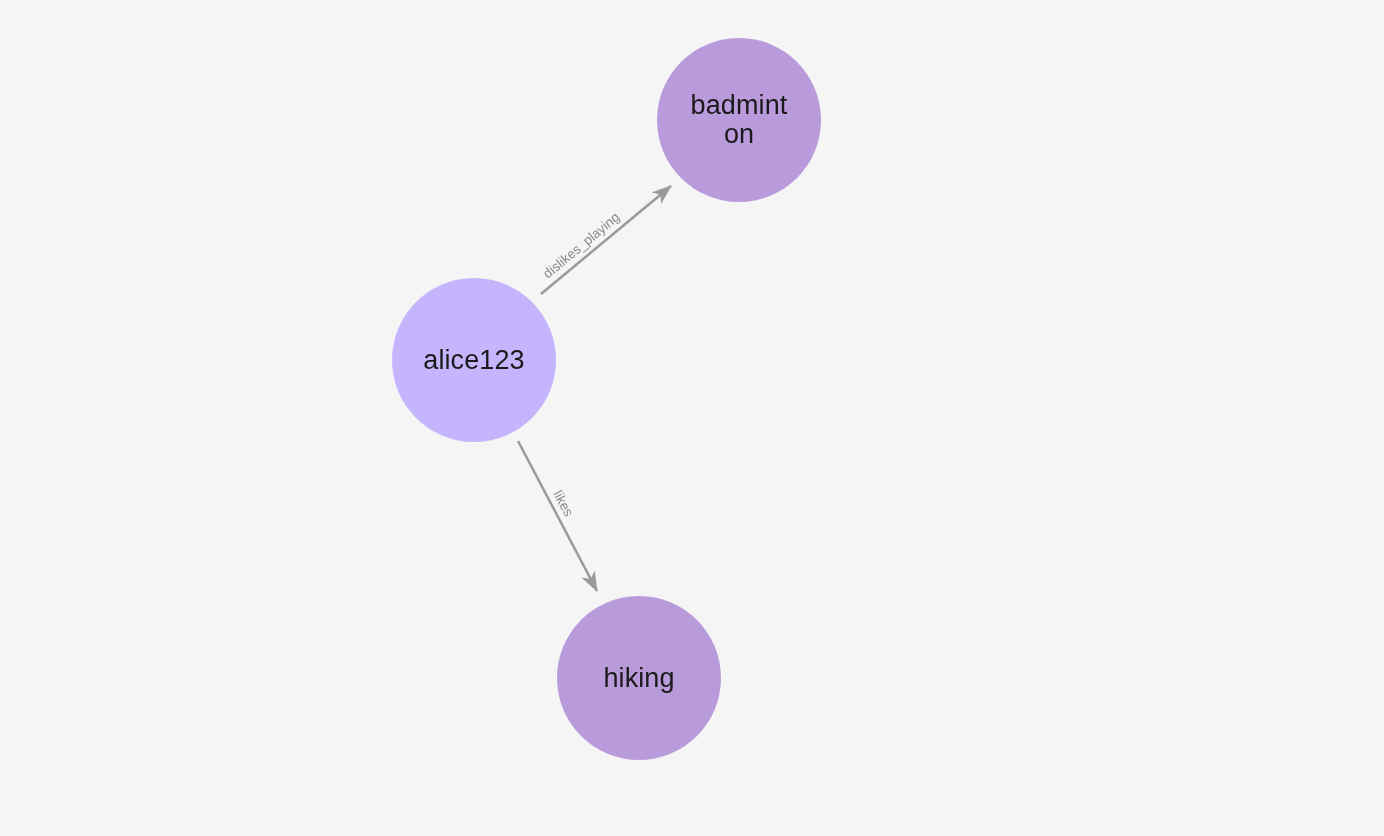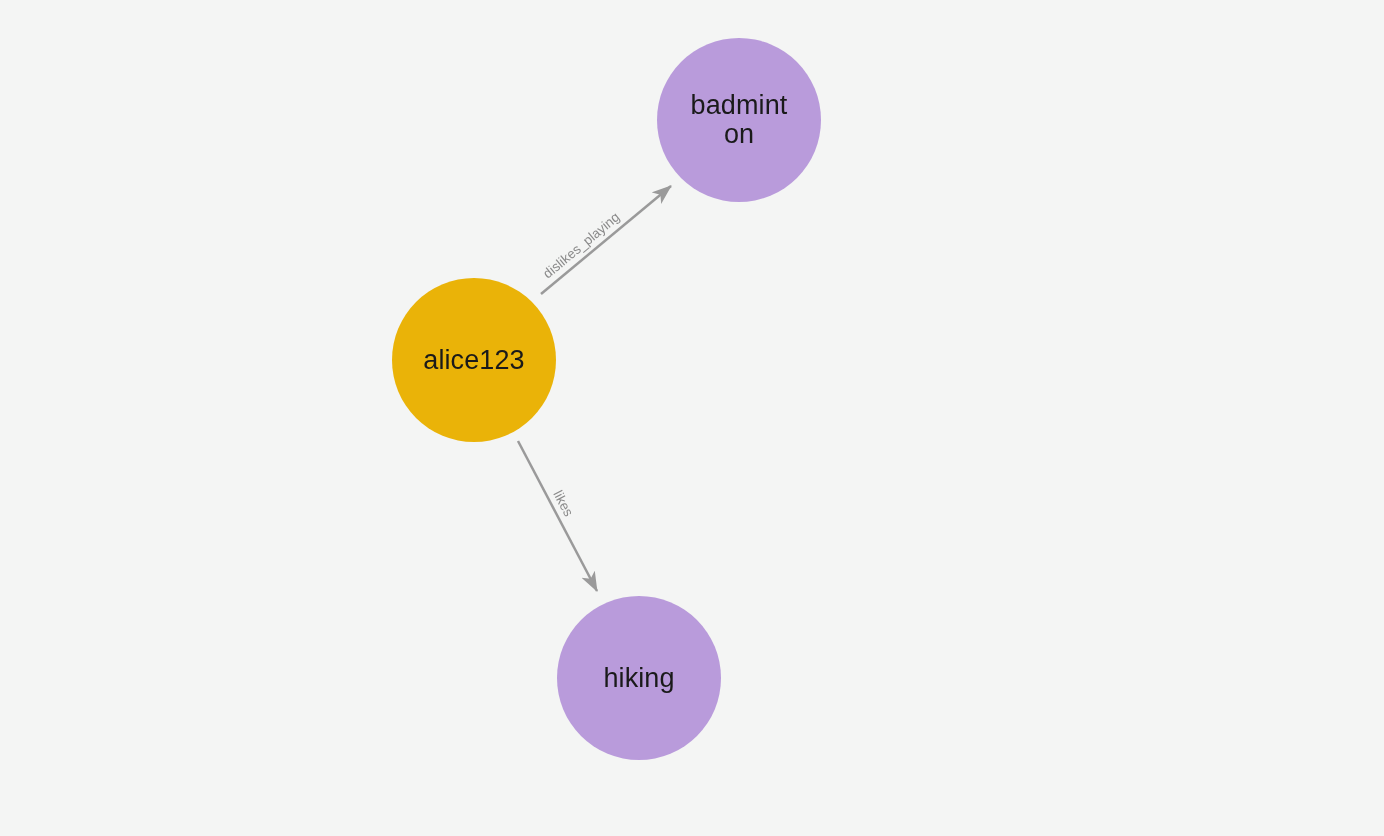--- a/index.html
+++ b/index.html
@@ -69,21 +69,21 @@
     <g>
       <line class="graph-edge" id="edge-0" marker-end="url(#arrow-concave)" stroke="#9a9a9a" stroke-width="2.5" stroke-linecap="butt" x1="541" y1="294" x2="671" y2="186"></line>
       <line class="graph-edge" id="edge-1" marker-end="url(#arrow-concave)" stroke="#9a9a9a" stroke-width="2.5" stroke-linecap="butt" x1="518" y1="441" x2="597" y2="591"></line>
     </g>
   </svg>
 
   <div class="edge-label" id="edge-label-0" style="left: 545px; top: 268px; color: rgb(138, 138, 138); transform: rotate(-39.7deg);">dislikes_playing</div>
 
   <div class="edge-label" id="edge-label-1" style="left: 557px; top: 484px; color: rgb(138, 138, 138); transform: rotate(62.2deg);">likes</div>
 
-  <div class="graph-node" id="node-0" style="left: 392px; top: 278px; width: 164px; height: 164px; background: #eab308;">
+  <div class="graph-node" id="node-0" style="left: 392px; top: 278px; width: 164px; height: 164px; background: #c4b5fd;">
     <span class="node-label" style="color: rgb(26, 26, 26);">alice123</span>
   </div>
 
   <div class="graph-node" id="node-2" style="left: 557px; top: 596px; width: 164px; height: 164px; background: rgb(185, 155, 219);">
     <span class="node-label" style="color: rgb(26, 26, 26);">hiking</span>
   </div>
 
   <div class="graph-node" id="node-1" style="left: 657px; top: 38px; width: 164px; height: 164px; background: rgb(185, 155, 219);">
     <span class="node-label" style="color: rgb(26, 26, 26);">badminton</span>
   </div>

